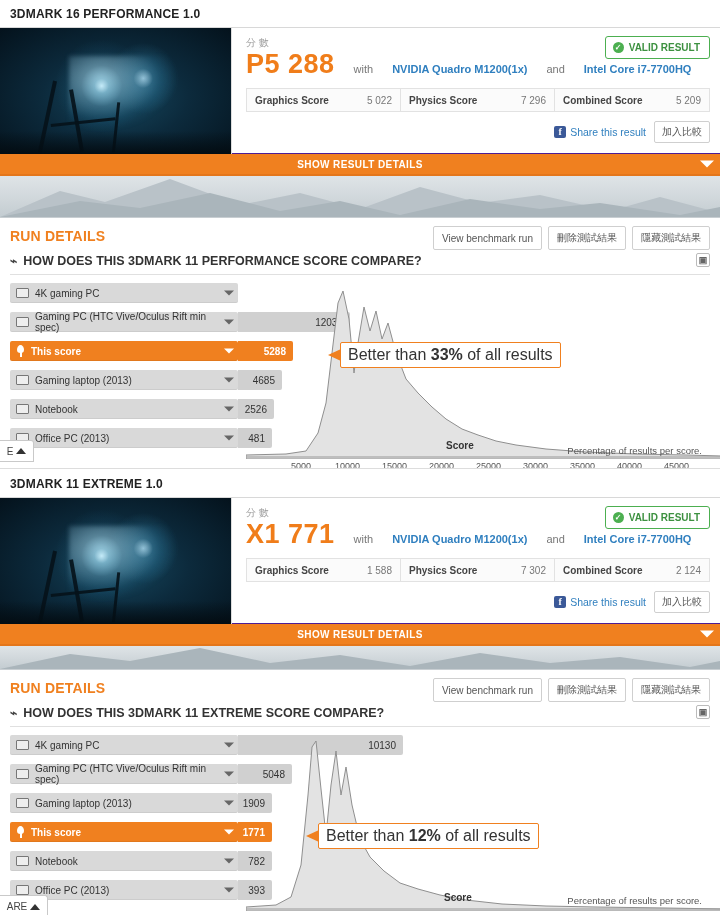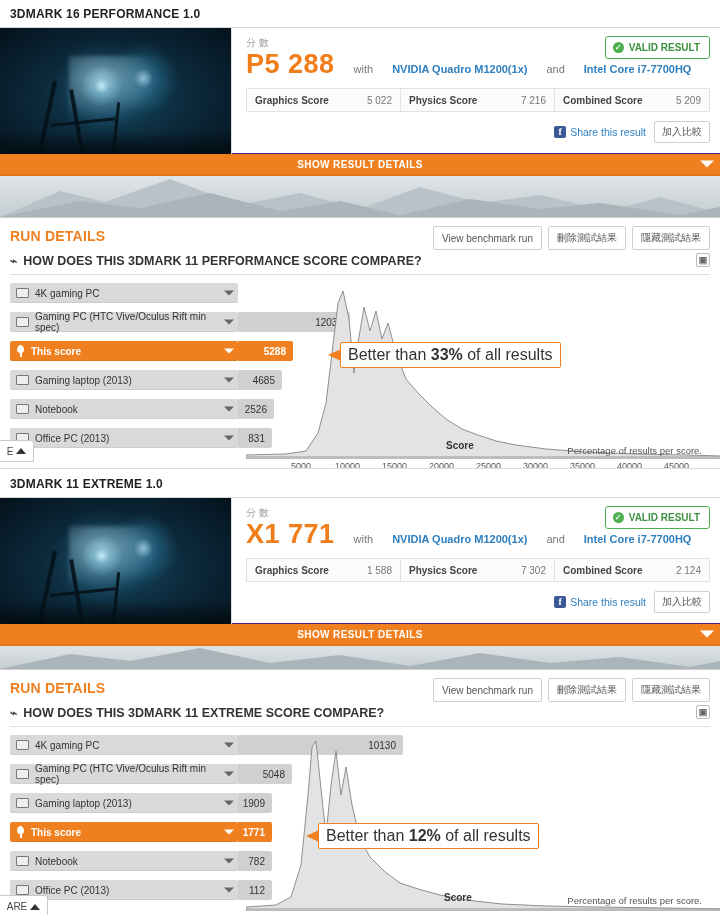--- a/index.html
+++ b/index.html
@@ -263,21 +263,21 @@
           <span>VALID RESULT</span>
         </div>
 
         <div class="sub-scores">
           <div class="sub-cell">
             <span class="sub-name">Graphics Score</span>
             <span class="sub-val">5 022</span>
           </div>
           <div class="sub-cell">
             <span class="sub-name">Physics Score</span>
-            <span class="sub-val">7 216</span>
+            <span class="sub-val">7 296</span>
           </div>
           <div class="sub-cell">
             <span class="sub-name">Combined Score</span>
             <span class="sub-val">5 209</span>
           </div>
         </div>
 
         <div class="share-row">
           <span class="share-link">
             <span class="fb">f</span>
@@ -360,21 +360,21 @@
               <span class="cv"></span>
             </div>
             <div class="bar-val" style="width:36px">2526</div>
           </div>
           <div class="bar-row">
             <div class="bar-label" style="width:228px">
               <span class="mon"></span>
               <span>Office PC (2013)</span>
               <span class="cv"></span>
             </div>
-            <div class="bar-val" style="width:30px">831</div>
+            <div class="bar-val" style="width:30px">481</div>
           </div>
         </div>
 
         <div class="dist">
           <svg width="476" height="176" viewBox="0 0 476 176">
             <path d="M0,172 L40,171 L60,168 L72,150 L80,120 L86,70 L92,20 L97,8 L103,36 L108,90 L112,60 L118,24 L124,48 L130,28 L136,56 L142,40 L150,70 L160,96 L172,110 L186,124 L200,136 L216,146 L232,152 L250,158 L270,162 L300,166 L340,169 L390,171 L440,172 L476,173 L476,176 L0,176 Z" fill="#e3e3e3" stroke="#8f8f8f" stroke-width="1"></path>
             <line x1="0" y1="174" x2="476" y2="174" stroke="#999" stroke-width="1"></line>
           </svg>
         </div>
         <div class="axis-label" style="left:436px; top:157px;">Score</div>
@@ -528,21 +528,21 @@
               <span class="cv"></span>
             </div>
             <div class="bar-val" style="width:30px">782</div>
           </div>
           <div class="bar-row">
             <div class="bar-label" style="width:228px">
               <span class="mon"></span>
               <span>Office PC (2013)</span>
               <span class="cv"></span>
             </div>
-            <div class="bar-val" style="width:28px">112</div>
+            <div class="bar-val" style="width:28px">393</div>
           </div>
         </div>
 
         <div class="dist">
           <svg width="476" height="176" viewBox="0 0 476 176">
             <path d="M0,172 L30,170 L45,162 L55,130 L62,60 L66,12 L70,6 L75,54 L80,100 L85,50 L90,16 L95,60 L100,32 L106,70 L114,104 L124,122 L138,136 L154,148 L172,154 L194,160 L220,165 L256,169 L300,171 L350,172 L420,173 L476,174 L476,176 L0,176 Z" fill="#e3e3e3" stroke="#8f8f8f" stroke-width="1"></path>
             <line x1="0" y1="174" x2="476" y2="174" stroke="#999" stroke-width="1"></line>
           </svg>
         </div>
         <div class="axis-label" style="left:434px; top:157px;">Score</div>

